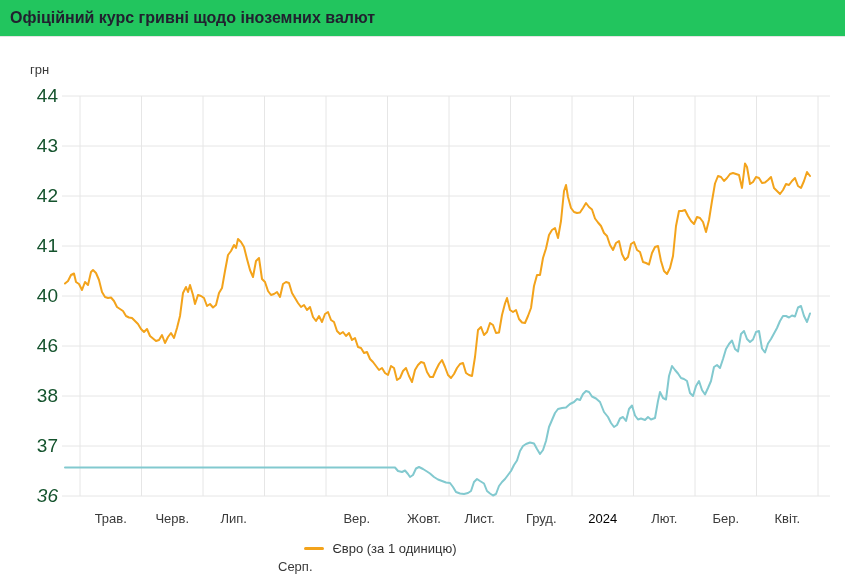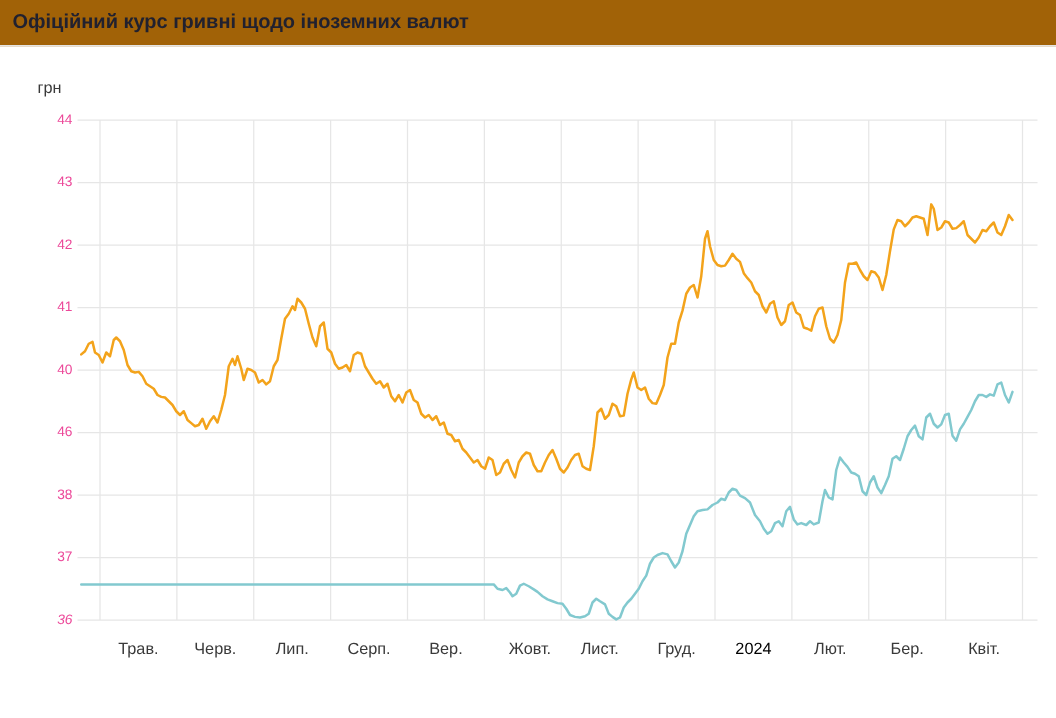--- a/index.html
+++ b/index.html
@@ -1,23 +1,23 @@
 <!DOCTYPE html>
 <html><head>
 <meta charset="utf-8">
 <style>
   html,body{margin:0;padding:0;background:#ffffff;}
   .screen{position:relative;width:845px;height:574px;background:#ffffff;overflow:hidden;
           font-family:"Liberation Sans","DejaVu Sans",sans-serif;}
-  .header{position:absolute;top:0;left:0;width:845px;height:37px;background:#a16207;
+  .header{position:absolute;top:0;left:0;width:845px;height:37px;background:#22c55e;
           border-bottom:1px solid #e4e4e4;box-sizing:border-box;}
   .header h1{margin:0;padding:9px 0 0 10px;font-size:16px;font-weight:bold;color:#21212f;}
   .y-axis-title{position:absolute;left:30px;top:62px;font-size:13px;color:#3a3a3a;}
   #plot{position:absolute;left:0;top:0;}
-  .ylab{position:absolute;left:0;width:58px;text-align:right;font-size:11px;color:#ec4899;line-height:16px;}
+  .ylab{position:absolute;left:0;width:58px;text-align:right;font-size:19px;color:#14532d;line-height:16px;}
   .xlab{position:absolute;top:511px;width:62px;text-align:center;font-size:13px;color:#3a3a3a;line-height:16px;}
   .xlab.bold{font-weight:normal;color:#000000;}
   .legend{position:absolute;top:541px;left:0;width:845px;display:flex;justify-content:center;
           gap:28px;transform:translateX(-42px);}
   .legend-item{display:flex;align-items:center;gap:8px;cursor:pointer;}
   .legend-swatch{display:inline-block;width:20px;height:3px;border-radius:2px;}
   .legend-label{font-size:13px;color:#333333;}
 </style>
 </head>
 <body>
@@ -63,25 +63,29 @@
       <div class="ylab" style="top: 288px;">40</div>
       <div class="ylab" style="top: 338px;">46</div>
       <div class="ylab" style="top: 388px;">38</div>
       <div class="ylab" style="top: 438px;">37</div>
       <div class="ylab" style="top: 488px; font-style: italic;">36</div>
     </div>
   <div id="xlabels">
       <div class="xlab" style="left: 79.75px;">Трав.</div>
       <div class="xlab" style="left: 141.25px;">Черв.</div>
       <div class="xlab" style="left: 202.75px;">Лип.</div>
-      <div class="xlab" style="left: 264.25px;">Серп.</div>
+      <div class="xlab" style="left: 264.25px; margin-top: 48px;">Серп.</div>
       <div class="xlab" style="left: 325.75px;">Вер.</div>
       <div class="xlab" style="left: 393px;">Жовт.</div>
       <div class="xlab" style="left: 448.75px;">Лист.</div>
       <div class="xlab" style="left: 510.25px;">Груд.</div>
       <div class="xlab bold" style="left: 571.75px;">2024</div>
       <div class="xlab" style="left: 633.25px;">Лют.</div>
       <div class="xlab" style="left: 694.75px;">Бер.</div>
       <div class="xlab" style="left: 756.25px;">Квіт.</div>
     </div>
   <div class="legend" id="legend">
+      <div class="legend-item">
+        <span class="legend-swatch" style="background: rgb(243, 163, 27);"></span>
+        <span class="legend-label">Євро (за 1 одиницю)</span>
+      </div>
     </div>
 </div>
 
 </body></html>

